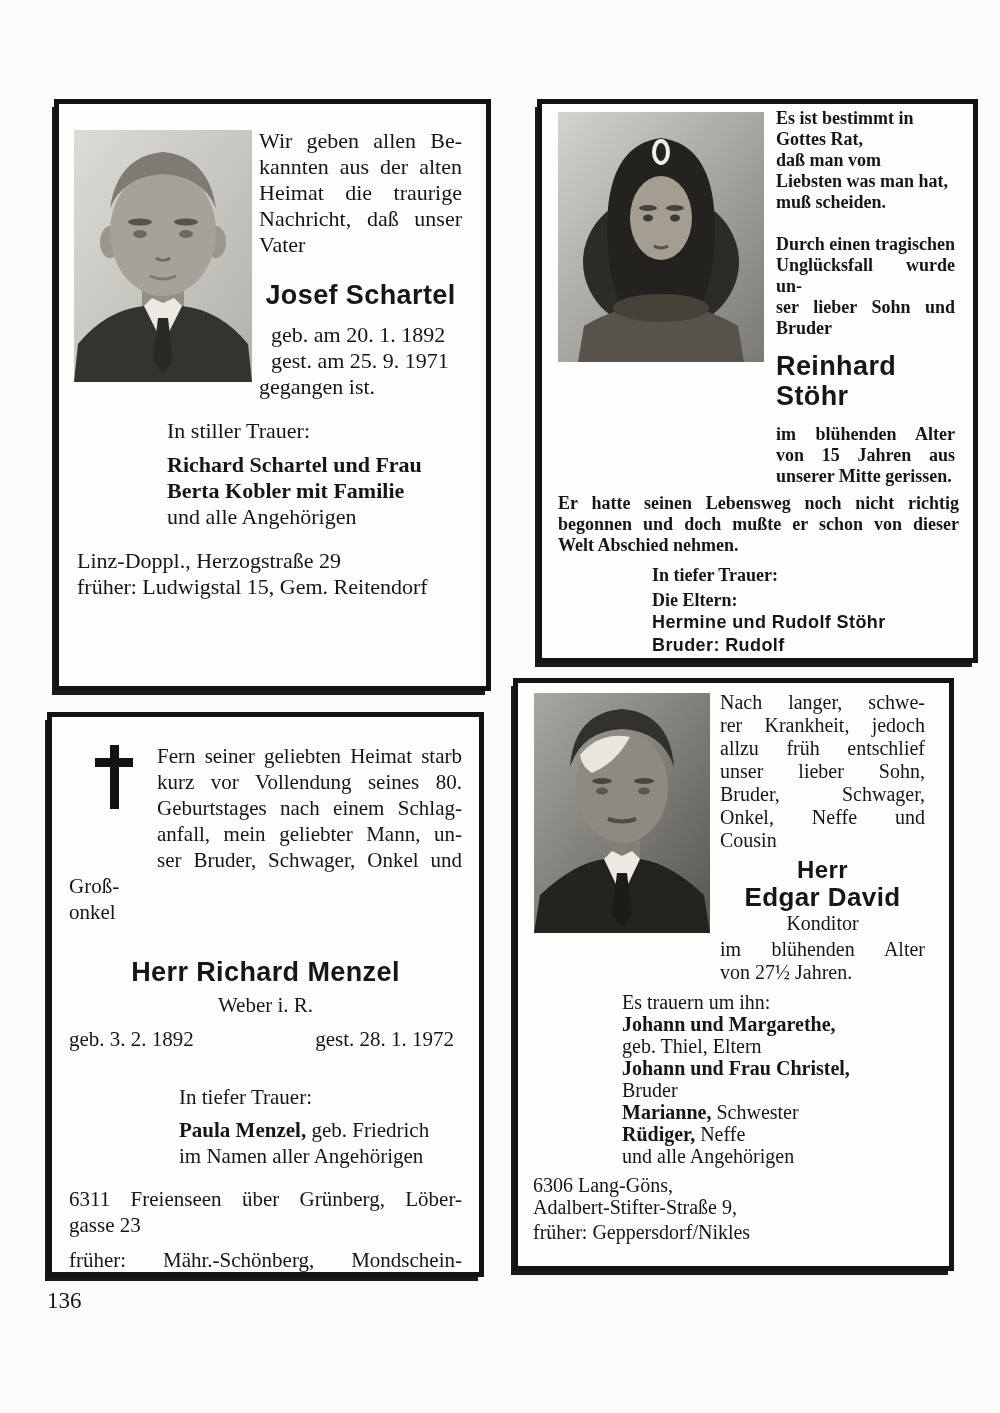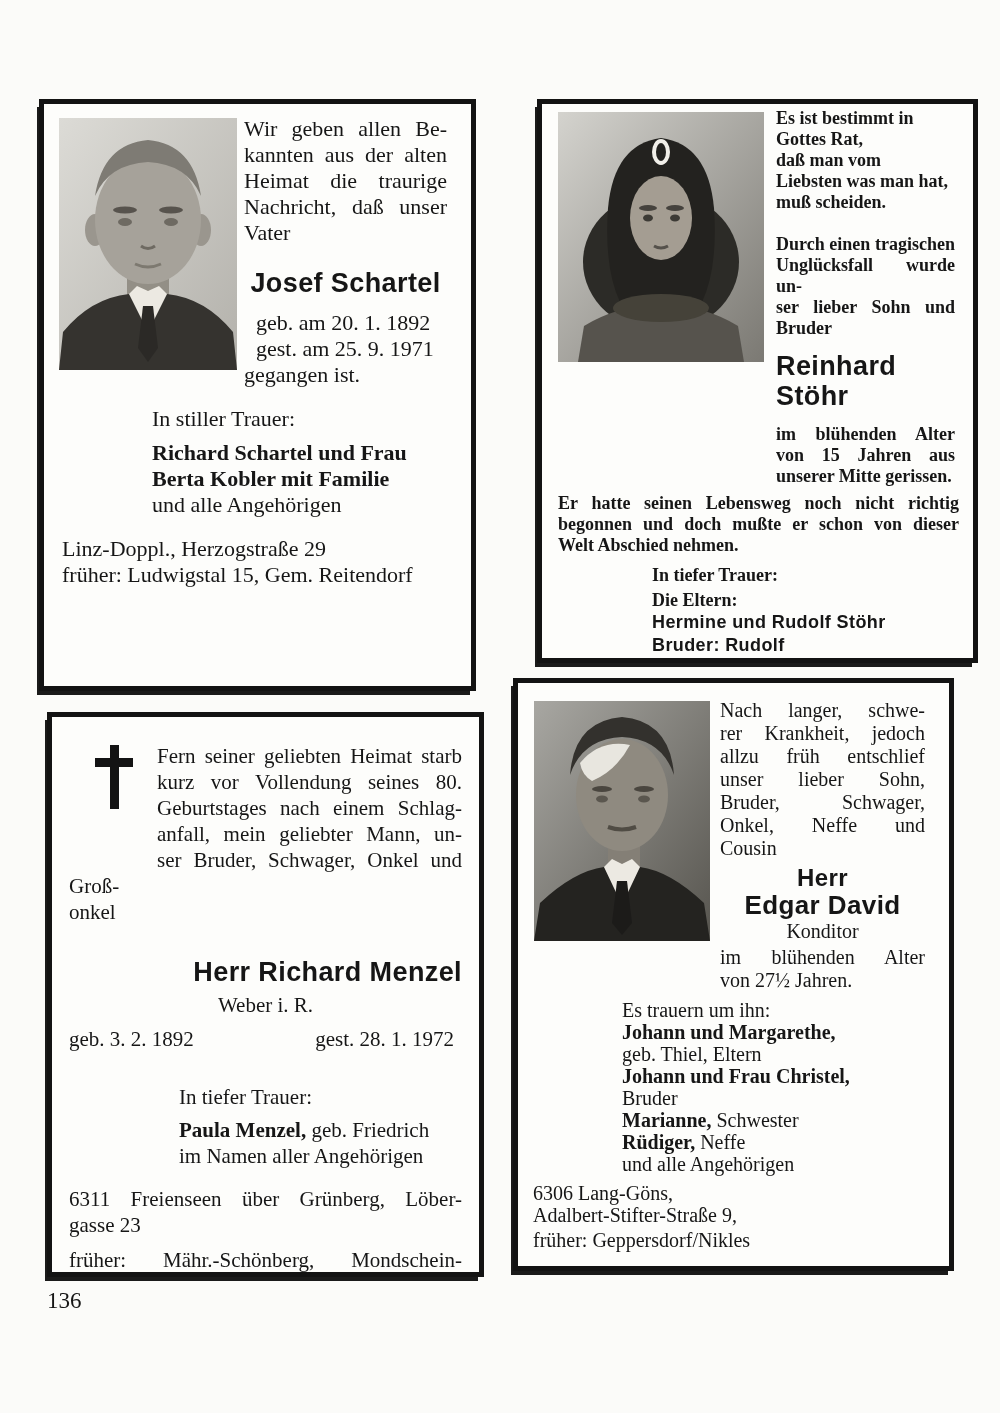--- a/index.html
+++ b/index.html
@@ -8,24 +8,24 @@
     position:relative; width:1000px; height:1413px;
     background:#fbfbf9; color:#161616; overflow:hidden;
     font-family:"Liberation Serif","DejaVu Serif",serif;
   }
   .notice{
     position:absolute; background:#fdfdfb;
     border:5px solid #131313;
     box-shadow:-4px 6px 0 -2px #1a1a1a;
     overflow:hidden; box-sizing:border-box;
   }
-  .n1{left:39px;  top:99px;  width:437px; height:592px; padding-top:12px; font-size:22px; line-height:26px;}
+  .n1{left:54px;  top:99px;  width:437px; height:592px; padding-top:24px; font-size:22px; line-height:26px;}
   .n2{left:537px; top:99px;  width:441px; height:564px; padding-top:4px; font-size:18px; line-height:21px; font-weight:bold;}
   .n3{left:47px;  top:712px; width:437px; height:565px; padding-top:26px; font-size:21px; line-height:26px;}
-  .n4{left:513px; top:678px; width:441px; height:593px; padding-top:16px; font-size:20px; line-height:23px;}
+  .n4{left:513px; top:678px; width:441px; height:593px; padding-top:8px; font-size:20px; line-height:23px;}
 
   .photo{float:left; background:#c6c4be; overflow:hidden;}
   .photo svg{display:block;}
   .ph1{width:178px; height:252px; margin:2px 0 0 15px;}
   .ph2{width:206px; height:250px; margin:4px 0 0 16px;}
   .ph4{width:176px; height:240px; margin:2px 0 0 16px;}
 
   .just{text-align:justify; text-align-last:justify;}
   .pre{white-space:pre-line;}
   .sans{font-family:"Liberation Sans","DejaVu Sans",sans-serif; font-weight:bold; letter-spacing:.4px;}
@@ -52,21 +52,21 @@
   .n2 .m-label{margin-top:9px;}
   .n2 .m-sub{margin-top:4px;}
   .n2 .m-names{font-size:18px; line-height:23px;}
 
   
   .n3 .body{margin-left:17px; margin-right:17px;}
   .cross-float{float:left; width:50px; height:104px; margin:2px 12px 0 26px;}
   .cross{position:relative; width:38px; height:64px;}
   .cross::before{content:""; position:absolute; left:15px; top:0; width:9px; height:64px; background:#131313;}
   .cross::after{content:""; position:absolute; left:0; top:13px; width:38px; height:9px; background:#131313;}
-  .n3 .name{margin-top:32px; font-size:27px; line-height:30px; text-align:right;}
+  .n3 .name{margin-top:32px; font-size:27px; line-height:30px; text-align:center;}
   .n3 .prof{margin-top:5px; text-align:center;}
   .n3 .dates{margin-top:8px; display:flex; justify-content:space-between; padding-right:8px;}
   .n3 .mourn{margin-left:110px;}
   .n3 .m-label{margin-top:32px;}
   .n3 .m-line{margin-top:7px;}
   .n3 .addr{margin-top:17px;}
   .n3 .former{margin-top:9px;}
 
   
   .n4 .rcol{margin-left:202px; margin-right:24px;}

